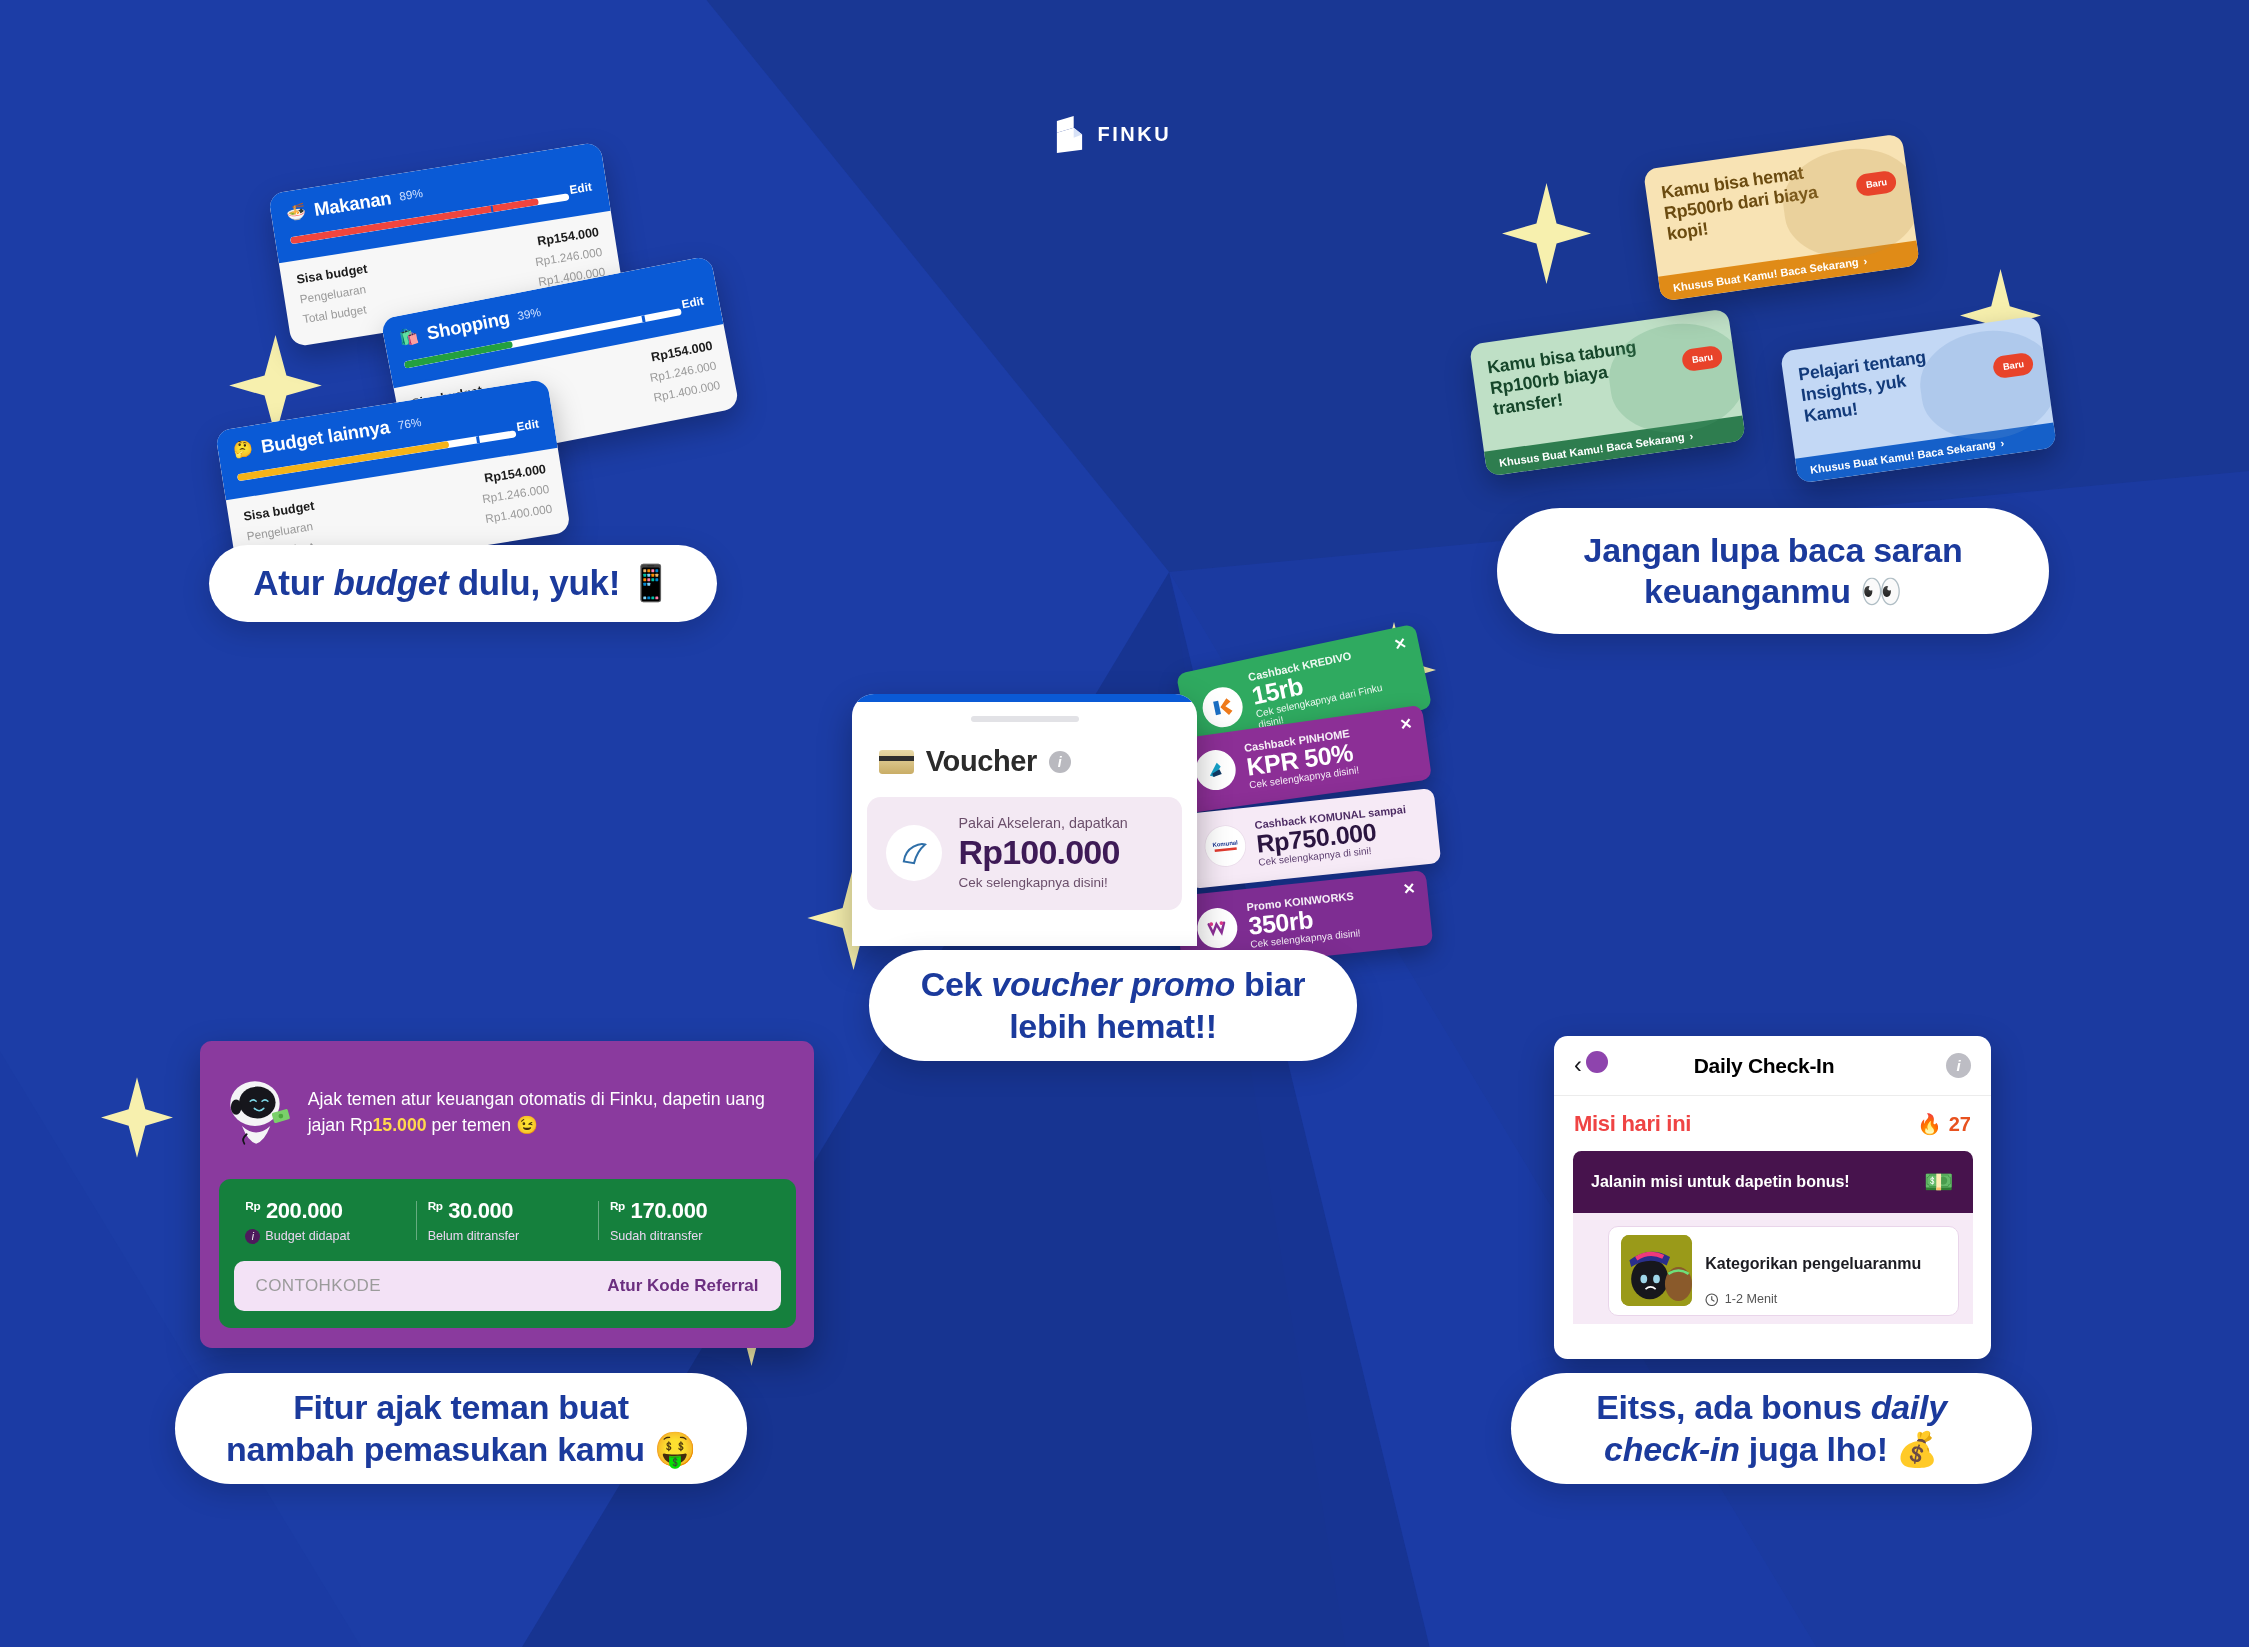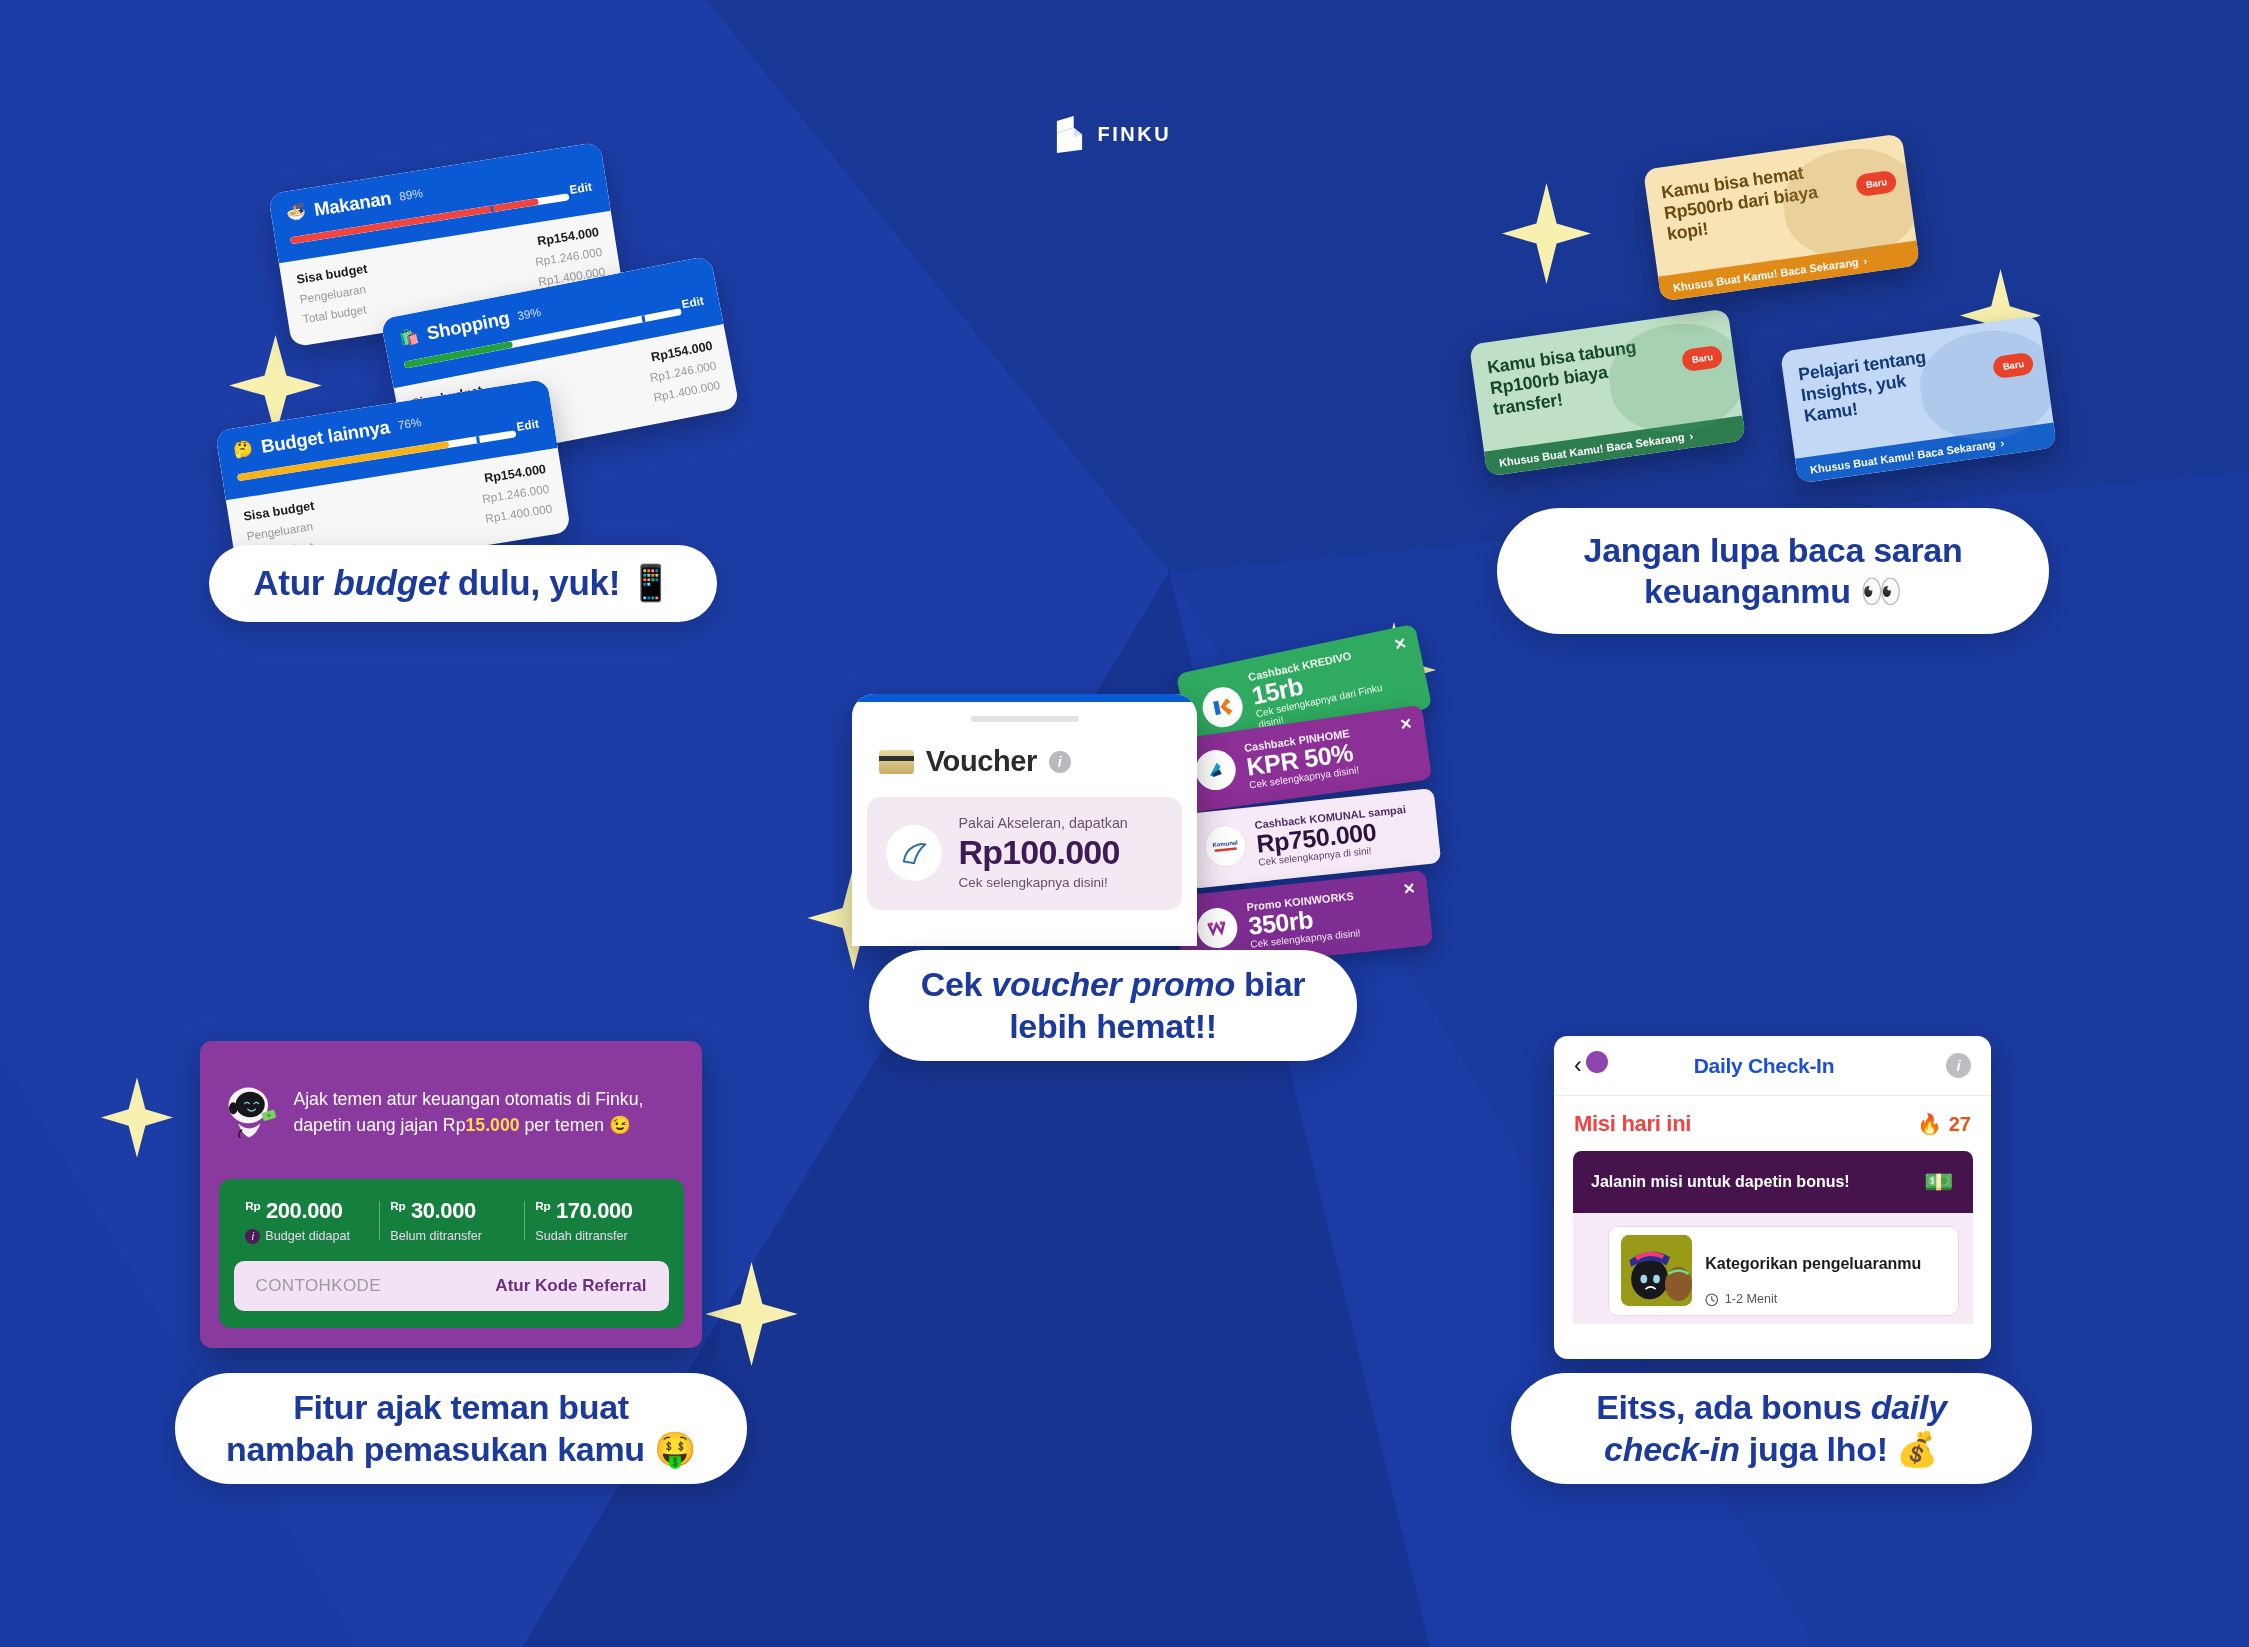--- a/index.html
+++ b/index.html
@@ -121,21 +121,21 @@
     display:flex; align-items:center; gap:11.8px; width:236px;
   }
   .ticket .logo { width:40px;height:40px;border-radius:50%;background:#fff;flex:0 0 auto; display:flex;align-items:center;justify-content:center; overflow:hidden;}
   .ticket .t-sub { font-size:11px; font-weight:600; opacity:.92; }
   .ticket .t-main { font-size:25px; font-weight:700; letter-spacing:-0.4px; line-height:1.05; }
   .ticket .t-cta { font-size:10px; opacity:.9; }
   .ticket .xmark { position:absolute; right:11.8px; top:8.4px; font-size:15px; font-weight:600; }
 
   
   .referral {
-    position:absolute; width:502px; background:#8a3a9e; border-radius:11.8px;
+    position:absolute; width:614px; background:#8a3a9e; border-radius:11.8px;
     box-shadow: 0 13.5px 34px rgba(0,0,0,.3); overflow:hidden;
   }
   .ref-head { display:flex; gap:15px; padding:22px 22px 17px 22px; align-items:center;}
   .ref-text { color:#fff; font-size:17.7px; line-height:1.45; }
   .ref-text b { color:#ffd84d; font-weight:700; }
   .ref-inner { background:#15803d; margin:0 18.5px 20px; border-radius:11.8px; padding:18.5px 15px 17px; }
   .ref-stats { display:flex; }
   .ref-stat { flex:1; padding:0 11.8px; position:relative; }
   .ref-stat + .ref-stat::before { content:""; position:absolute; left:0; top:3.4px; bottom:3.4px; width:0.8px; background:rgba(255,255,255,.35);}
   .ref-amt { color:#fff; font-size:22px; font-weight:700; letter-spacing:-0.4px;}
@@ -148,21 +148,21 @@
   }
   .ref-code .ph { color:#9b9b9b; font-size:17px; letter-spacing:0.4px;}
   .ref-code .act { color:#6c2f80; font-size:17px; font-weight:700;}
 
   
   .checkin {
     position:absolute; width:437px; background:#fff; border-radius:13.5px;
     box-shadow:0 13.5px 34px rgba(0,0,0,.3); overflow:hidden;
   }
   .ci-head { display:flex; align-items:center; justify-content:space-between; padding:17px 20px; border-bottom:0.8px solid #ececec;}
-  .ci-title { font-size:21px; font-weight:700; color:#1d4ed8; letter-spacing:-0.3px;}
+  .ci-title { font-size:21px; font-weight:700; color:#000000; letter-spacing:-0.3px;}
   .ci-back { font-size:23.6px; color:#17171c; line-height:.8;}
   .ci-info { width:25px;height:25px;border-radius:50%;background:#bdbdc4;color:#fff;display:flex;align-items:center;justify-content:center;font-style:italic;font-weight:700;font-size:15px;}
   .ci-sub { display:flex; align-items:center; justify-content:space-between; padding:15px 20px 13.5px;}
   .ci-sub .t { font-size:22px; font-weight:700; color:#ef4444; letter-spacing:-0.3px;}
   .ci-streak { font-size:20px; font-weight:700; color:#e8521f; display:flex; align-items:center; gap:6.7px;}
   .ci-banner { margin:0 18.5px; background:#47134d; border-radius:8.4px 8.4px 0 0; padding:17px 18.5px; display:flex; align-items:center; justify-content:space-between;}
   .ci-banner .bt { color:#fff; font-size:16px; font-weight:700;}
   .ci-list { margin:0 18.5px; background:#f6eaf6; padding:13.5px 13.5px 8.4px; }
   .ci-item { background:#fff; border:0.8px solid #e9d5ea; border-radius:10px; display:flex; gap:13.5px; align-items:flex-end; padding:8.4px 11.8px; margin-left:22px;}
   .ci-thumb { width:71px;height:71px;border-radius:8.4px; background:#9a9a19; flex:0 0 auto; position:relative; overflow:hidden;}

